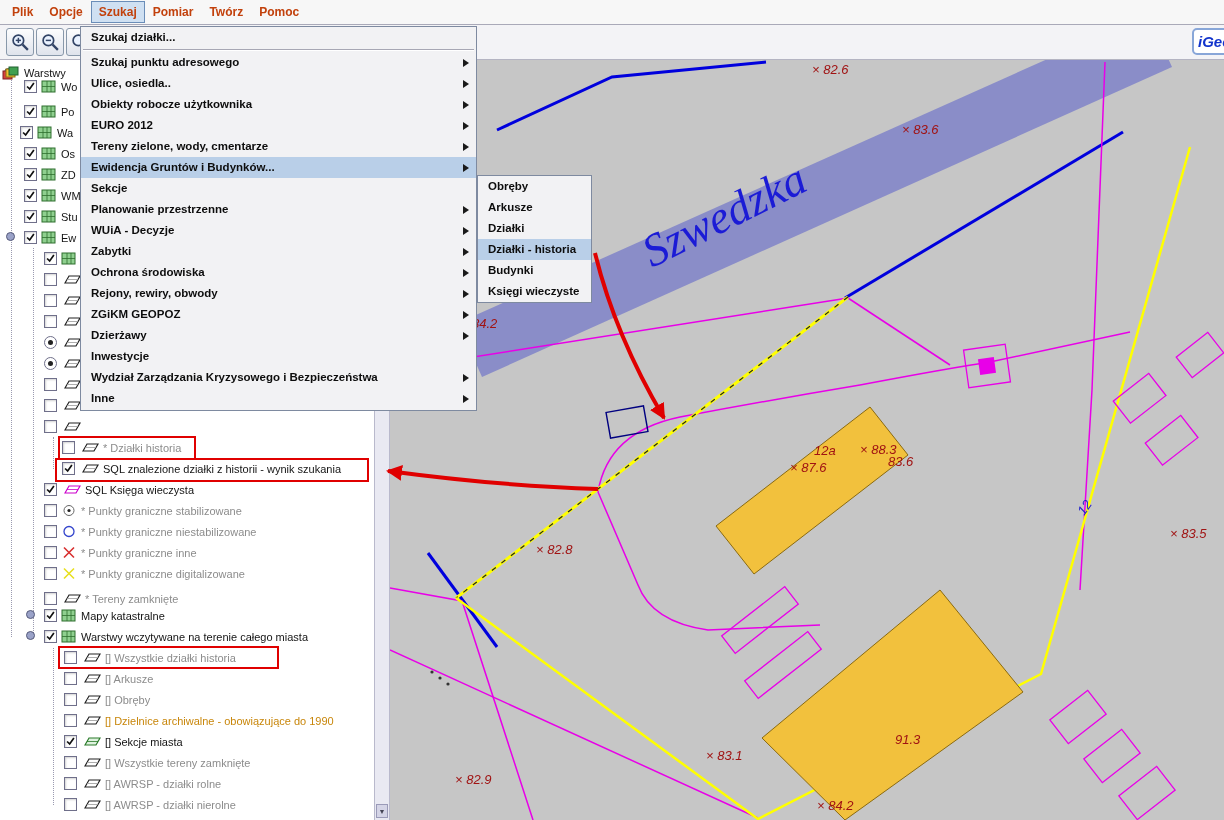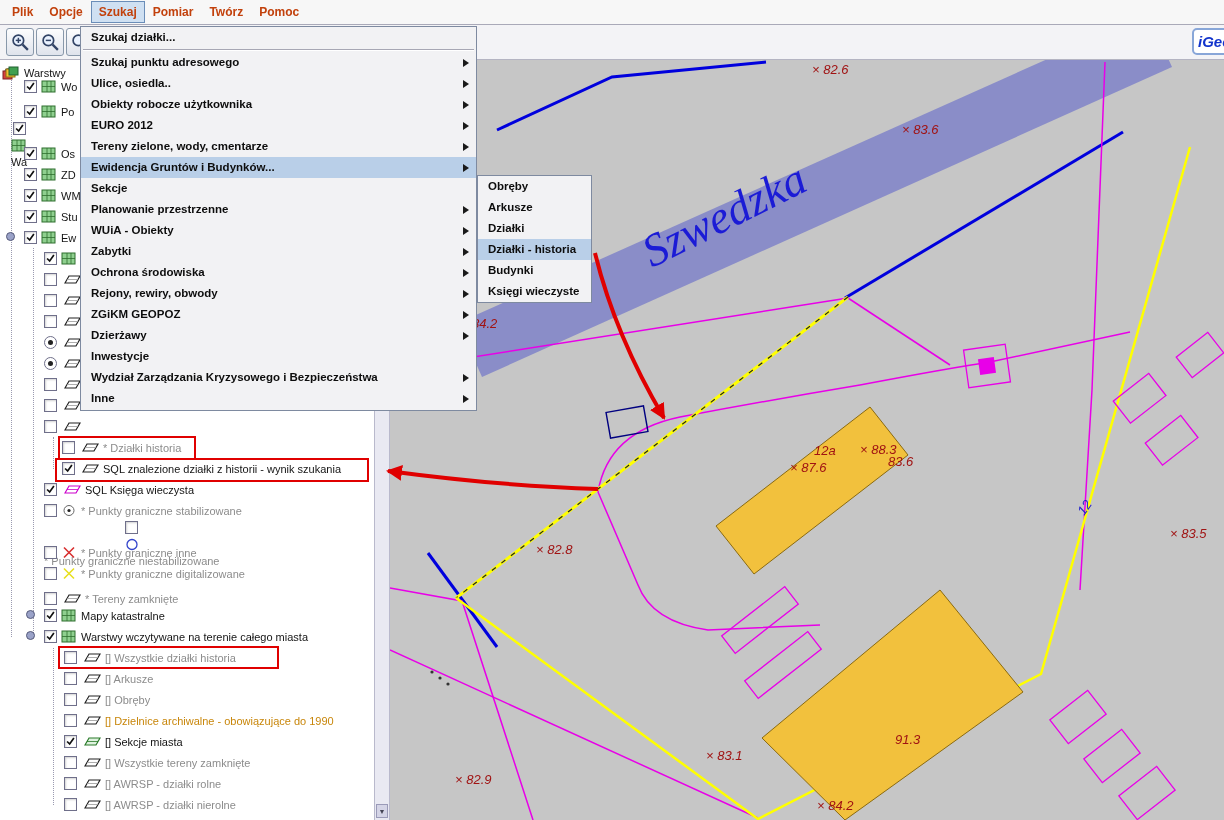--- a/index.html
+++ b/index.html
@@ -142,21 +142,21 @@
           </svg>
         </span>
         <span class="ticon">
           <svg width="16" height="13" viewBox="0 0 16 13">
             <rect x="1" y="1" width="13" height="11" fill="#8fd08f" stroke="#2f6f2f"></rect>
             <path d="M1,6.5 h13 M6,1 v11 M10,1 v11" stroke="#2f6f2f" stroke-width="0.8" fill="none"></path>
           </svg>
         </span>
         <span class="tlabel black">Po</span>
       </div>
-      <div class="trow" style="top: 62px; left: 11px; flex-direction: column;">
+      <div class="trow" style="top: 62px; left: 20px;">
         <span class="cb">
           <svg width="11" height="11" viewBox="0 0 13 13">
             <path d="M2.5,6.5 L5.5,9.5 L10.5,2.5" stroke="#111" stroke-width="2" fill="none"></path>
           </svg>
         </span>
         <span class="ticon">
           <svg width="16" height="13" viewBox="0 0 16 13">
             <rect x="1" y="1" width="13" height="11" fill="#8fd08f" stroke="#2f6f2f"></rect>
             <path d="M1,6.5 h13 M6,1 v11 M10,1 v11" stroke="#2f6f2f" stroke-width="0.8" fill="none"></path>
           </svg>
@@ -372,21 +372,21 @@
       <div class="trow" style="top: 440px; left: 44px;">
         <span class="cb"></span>
         <span class="ticon">
           <svg width="16" height="13" viewBox="0 0 16 13">
             <circle cx="8" cy="6.5" r="5" fill="#fff" stroke="#666"></circle>
             <circle cx="8" cy="6.5" r="1.6" fill="#222"></circle>
           </svg>
         </span>
         <span class="tlabel gray">* Punkty graniczne stabilizowane</span>
       </div>
-      <div class="trow" style="top: 461px; left: 44px; flex-direction: column;">
+      <div class="trow" style="top: 461px; left: 44px;">
         <span class="cb"></span>
         <span class="ticon">
           <svg width="16" height="13" viewBox="0 0 16 13">
             <circle cx="8" cy="6.5" r="5" fill="none" stroke="#3344cc" stroke-width="1.3"></circle>
           </svg>
         </span>
         <span class="tlabel gray">* Punkty graniczne niestabilizowane</span>
       </div>
       <div class="trow" style="top: 482px; left: 44px;">
         <span class="cb"></span>
@@ -606,21 +606,21 @@
       <div class="mi"><span>Szukaj działki...</span></div>
       <div class="msep"></div>
       <div class="mi"><span>Szukaj punktu adresowego</span><span class="mi-arrow"></span></div>
       <div class="mi"><span>Ulice, osiedla..</span><span class="mi-arrow"></span></div>
       <div class="mi"><span>Obiekty robocze użytkownika</span><span class="mi-arrow"></span></div>
       <div class="mi"><span>EURO 2012</span><span class="mi-arrow"></span></div>
       <div class="mi"><span>Tereny zielone, wody, cmentarze</span><span class="mi-arrow"></span></div>
       <div class="mi hl"><span>Ewidencja Gruntów i  Budynków...</span><span class="mi-arrow"></span></div>
       <div class="mi"><span>Sekcje</span></div>
       <div class="mi"><span>Planowanie przestrzenne</span><span class="mi-arrow"></span></div>
-      <div class="mi"><span>WUiA - Obiekty</span><span class="mi-arrow"></span></div>
+      <div class="mi"><span>WUiA - Decyzje</span><span class="mi-arrow"></span></div>
       <div class="mi"><span>Zabytki</span><span class="mi-arrow"></span></div>
       <div class="mi"><span>Ochrona środowiska</span><span class="mi-arrow"></span></div>
       <div class="mi"><span>Rejony, rewiry, obwody</span><span class="mi-arrow"></span></div>
       <div class="mi"><span>ZGiKM GEOPOZ</span><span class="mi-arrow"></span></div>
       <div class="mi"><span>Dzierżawy</span><span class="mi-arrow"></span></div>
       <div class="mi"><span>Inwestycje</span></div>
       <div class="mi"><span>Wydział Zarządzania Kryzysowego i Bezpieczeństwa</span><span class="mi-arrow"></span></div>
       <div class="mi"><span>Inne</span><span class="mi-arrow"></span></div>
     </div>
 

